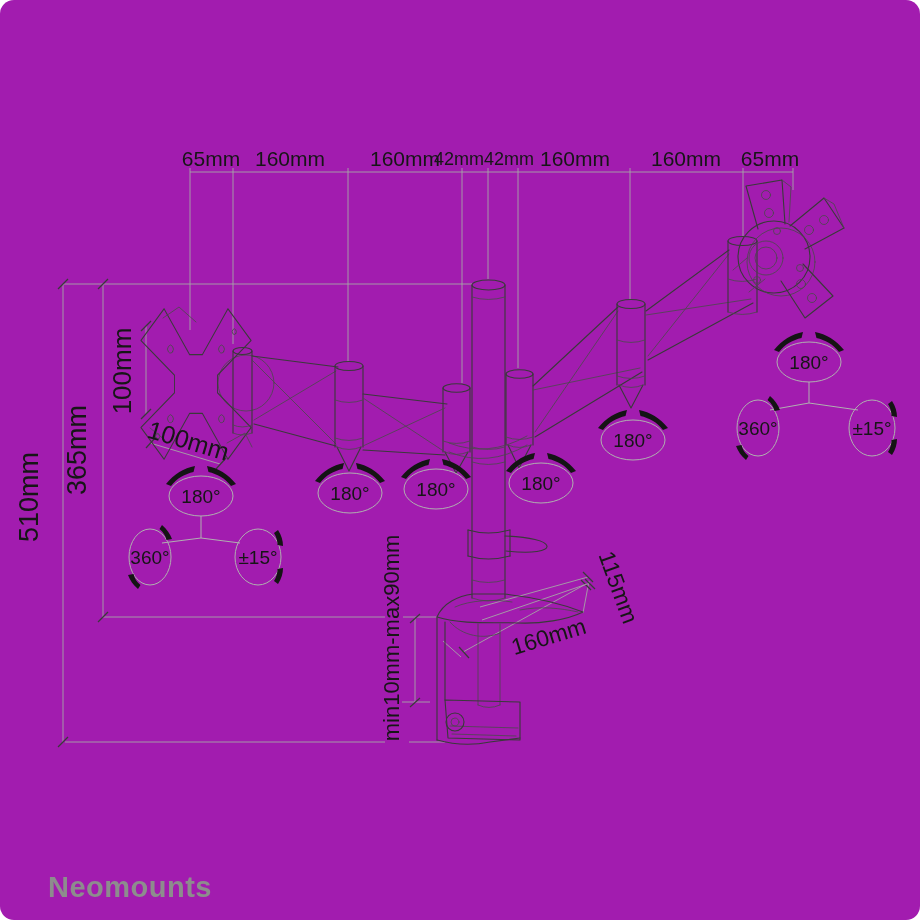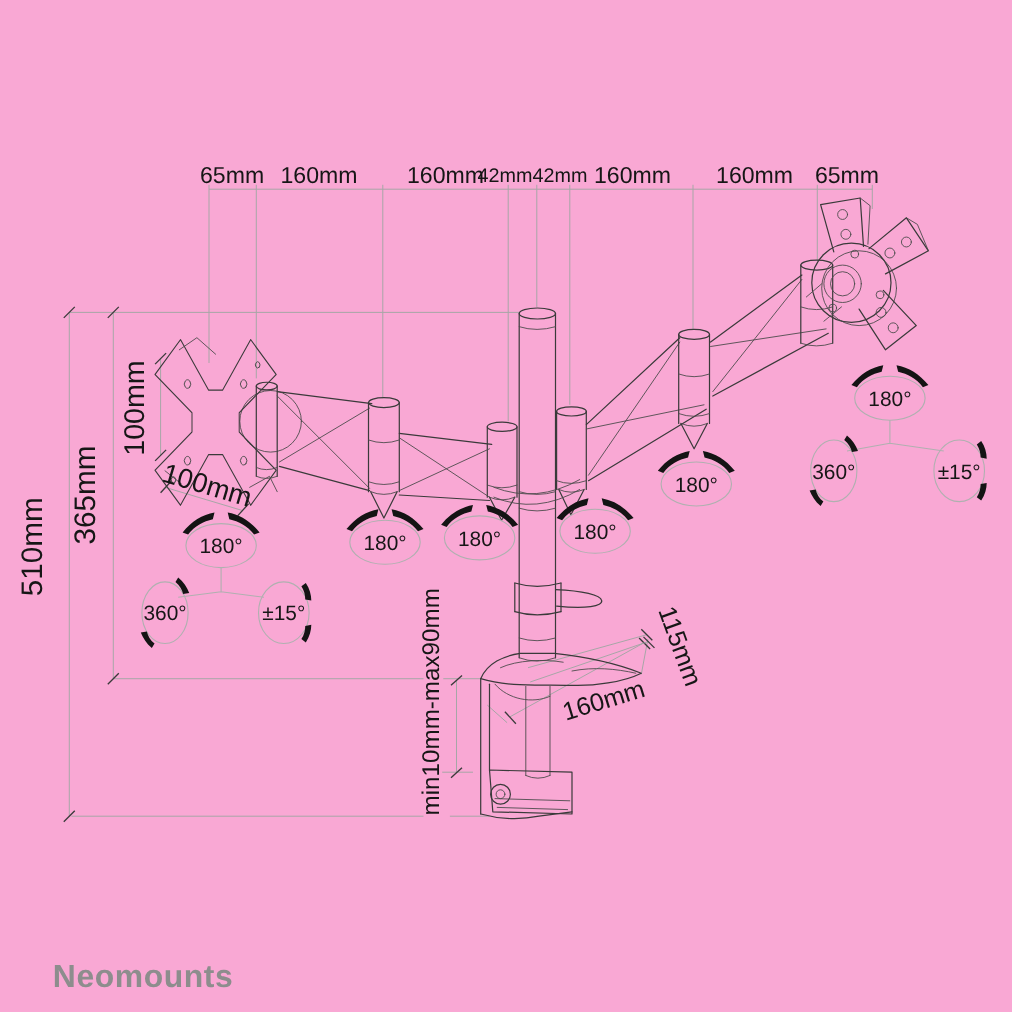--- a/index.html
+++ b/index.html
@@ -1,17 +1,17 @@
 <!DOCTYPE html>
 <html><head>
 <meta charset="utf-8">
 <style>
   html,body{margin:0;padding:0;background:#ffffff;}
-  .page{position:relative;width:920px;height:920px;background:#f9a8d4;overflow:hidden;
-        font-family:"Liberation Sans",sans-serif;}
+  .page{position:relative;width:920px;height:920px;background:#a21caf;overflow:hidden;
+        font-family:"Liberation Sans",sans-serif;border-radius:14px;}
   svg{position:absolute;left:0;top:0;}
   
   .ln{stroke:#3a3a3a;stroke-width:1.1;fill:none;stroke-linecap:round;stroke-linejoin:round;}
   .lnthin{stroke:#4a4a4a;stroke-width:0.8;fill:none;stroke-linecap:round;}
   
   .dim{stroke:#a6a6a6;stroke-width:0.9;fill:none;}
   .tick{stroke:#3a3a3a;stroke-width:1.2;fill:none;}
   
   .bdg{stroke:#b0b0b0;stroke-width:1;fill:none;}
   .aw{fill:#141414;stroke:none;}

